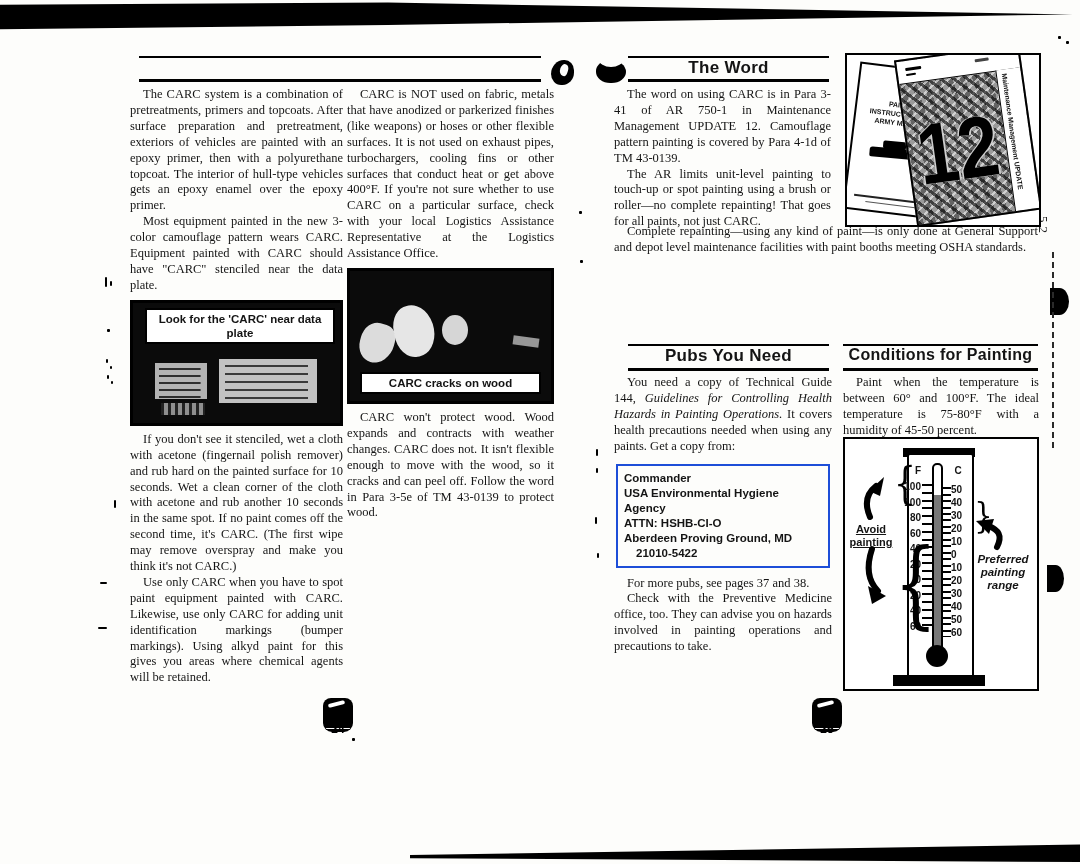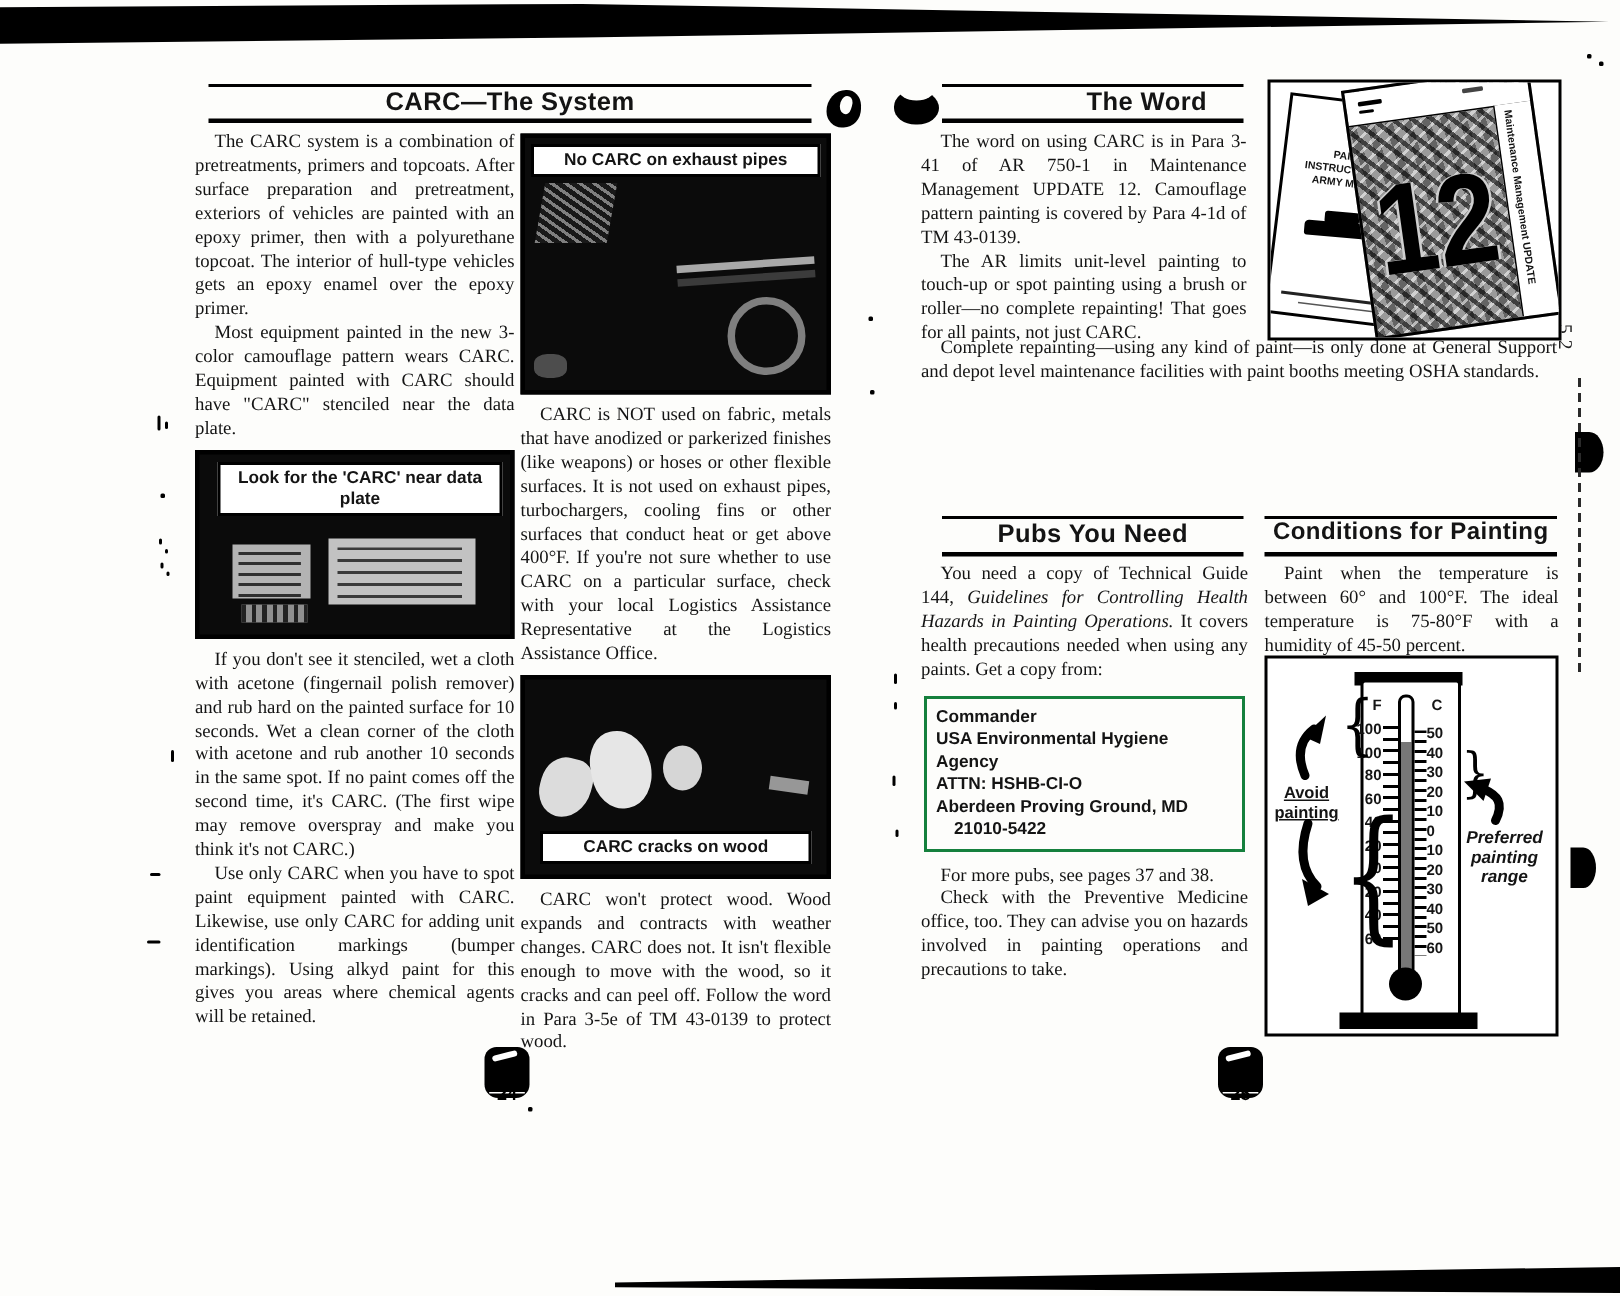--- a/index.html
+++ b/index.html
@@ -7,21 +7,21 @@
        font-family:"Liberation Serif",serif;color:#141414;}
   .abs{position:absolute;}
   .rule{position:absolute;background:#000;}
   .sec-title{position:absolute;font-family:"Liberation Sans",sans-serif;font-weight:bold;
              font-size:17px;text-align:center;letter-spacing:.3px;}
   .col{position:absolute;font-size:12.5px;line-height:15.9px;text-align:justify;}
   .col p{margin:0;text-indent:13px;}
   .photo{position:relative;background:#0b0b0b;border:3px solid #000;margin:6px 0;overflow:hidden;}
   .cap{position:absolute;background:#fff;border:2px solid #000;font-family:"Liberation Sans",sans-serif;
        font-weight:bold;font-size:11.5px;line-height:14px;text-align:center;padding:2px 3px;}
-  .addr{border:2px solid #15803d;font-family:"Liberation Sans",sans-serif;font-weight:bold;
+  .addr{border:2px solid #1d4ed8;font-family:"Liberation Sans",sans-serif;font-weight:bold;
         font-size:11.5px;line-height:15px;padding:5px 6px;margin:9px 2px 8px 2px;text-indent:0 !important;
         text-align:left;}
   .addr div{text-indent:0;}
   .addr .zip{padding-left:12px;}
   .ital{font-style:italic;}
   .noise{position:absolute;background:#000;border-radius:1px;}
   .stamp{position:absolute;width:30px;height:34px;background:#000;border-radius:8px 8px 9px 9px;}
   .stamp::before{content:"";position:absolute;top:4px;left:5px;width:17px;height:4px;background:#fff;
                  transform:rotate(-14deg);border-radius:2px;}
   .stamp .inner{position:absolute;left:3px;right:3px;top:14px;bottom:3px;background:#fff;border-radius:3px;
@@ -75,21 +75,20 @@
   <div class="noise" style="left:98px;top:627px;width:9px;height:2px;"></div>
   <div class="noise" style="left:579px;top:211px;width:3px;height:3px;"></div>
   <div class="noise" style="left:580px;top:260px;width:3px;height:3px;"></div>
   <div class="noise" style="left:596px;top:449px;width:2px;height:7px;"></div>
   <div class="noise" style="left:596px;top:468px;width:2px;height:5px;"></div>
   <div class="noise" style="left:595px;top:517px;width:2px;height:7px;"></div>
   <div class="noise" style="left:597px;top:553px;width:2px;height:5px;"></div>
   <div class="noise" style="left:352px;top:738px;width:3px;height:3px;"></div>
 
   <div class="rule" style="left:139px;top:56px;width:402px;height:2px;"></div>
-  <div class="sec-title" style="left:139px;top:58px;width:402px;">CARC—The System</div>
   <div class="rule" style="left:139px;top:79px;width:402px;height:3px;"></div>
   <div class="blot1" style="left:551px;top:60px;width:23px;height:25px;"></div>
 
   <div class="col" style="left:130px;top:87px;width:213px;">
     <p>The CARC system is a combination of pretreatments, primers and topcoats. After surface preparation and pretreatment, exteriors of vehicles are painted with an epoxy primer, then with a polyurethane topcoat. The interior of hull-type vehicles gets an epoxy enamel over the epoxy primer.</p>
     <p>Most equipment painted in the new 3-color camouflage pattern wears CARC. Equipment painted with CARC should have "CARC" stenciled near the data plate.</p>
     <div class="photo" style="height:120px;">
       <div class="cap" style="left:12px;right:5px;top:5px;">Look for the 'CARC' near data plate</div>
       <div class="abs" style="left:22px;top:60px;width:52px;height:36px;background:#b3b3b3;
                   background-image:repeating-linear-gradient(to bottom,#2e2e2e 0 2px,transparent 2px 7px);
@@ -98,47 +97,38 @@
                   background-image:repeating-linear-gradient(to bottom,#3a3a3a 0 2px,transparent 2px 8px);
                   background-size:85% 80%;background-repeat:no-repeat;background-position:6px 6px;"></div>
       <div class="abs" style="left:28px;top:100px;width:44px;height:12px;background:#8f8f8f;
                   background-image:repeating-linear-gradient(to right,#222 0 3px,transparent 3px 7px);"></div>
     </div>
     <p>If you don't see it stenciled, wet a cloth with acetone (fingernail polish remover) and rub hard on the painted surface for 10 seconds. Wet a clean corner of the cloth with acetone and rub another 10 seconds in the same spot. If no paint comes off the second time, it's CARC. (The first wipe may remove overspray and make you think it's not CARC.)</p>
     <p>Use only CARC when you have to spot paint equipment painted with CARC. Likewise, use only CARC for adding unit identification markings (bumper markings). Using alkyd paint for this gives you areas where chemical agents will be retained.</p>
   </div>
 
   <div class="col" style="left:347px;top:87px;width:207px;">
-    <div class="photo" style="height:168px;margin-top:2px;">
-      <div class="cap" style="left:4px;right:4px;top:4px;">No CARC on exhaust pipes</div>
-      <div class="abs" style="left:10px;top:30px;width:48px;height:40px;opacity:.8;transform:skewX(-10deg);
-                  background:repeating-linear-gradient(32deg,#9c9c9c 0 2px,#1c1c1c 2px 5px);"></div>
-      <div class="abs" style="right:8px;top:82px;width:92px;height:5px;background:#a8a8a8;transform:rotate(-4deg);
-                  box-shadow:0 9px 0 rgba(150,150,150,.35);"></div>
-      <div class="abs" style="right:14px;bottom:10px;width:42px;height:42px;border:5px solid #7f7f7f;border-radius:50%;"></div>
-      <div class="abs" style="left:6px;bottom:8px;width:22px;height:16px;background:#6a6a6a;border-radius:40%;opacity:.7;"></div>
-    </div>
     <p>CARC is NOT used on fabric, metals that have anodized or parkerized finishes (like weapons) or hoses or other flexible surfaces. It is not used on exhaust pipes, turbochargers, cooling fins or other surfaces that conduct heat or get above 400°F. If you're not sure whether to use CARC on a particular surface, check with your local Logistics Assistance Representative at the Logistics Assistance Office.</p>
     <div class="photo" style="height:130px;">
       <div class="abs" style="left:10px;top:52px;width:34px;height:40px;background:#dcdcdc;border-radius:50% 40% 60% 50%;transform:rotate(15deg);"></div>
       <div class="abs" style="left:44px;top:34px;width:40px;height:52px;background:#e6e6e6;border-radius:45% 55% 50% 50%;transform:rotate(-10deg);"></div>
       <div class="abs" style="left:92px;top:44px;width:26px;height:30px;background:#d6d6d6;border-radius:50%;"></div>
       <div class="abs" style="right:12px;top:66px;width:26px;height:9px;background:#979797;transform:rotate(8deg);"></div>
       <div class="cap" style="left:10px;right:10px;bottom:7px;">CARC cracks on wood</div>
     </div>
     <p>CARC won't protect wood. Wood expands and contracts with weather changes. CARC does not. It isn't flexible enough to move with the wood, so it cracks and can peel off. Follow the word in Para 3-5e of TM 43-0139 to protect wood.</p>
   </div>
 
   <div class="stamp" style="left:323px;top:698px;">
     <div class="inner">24</div>
   </div>
 
   <div class="crescent" style="left:596px;top:60px;width:30px;height:23px;"></div>
   <div class="rule" style="left:628px;top:56px;width:201px;height:2px;"></div>
-  <div class="sec-title" style="left:664px;top:58px;width:201px;">The Word</div>
+  <div class="sec-title" style="left:628px;top:58px;width:201px;">The Word</div>
   <div class="rule" style="left:628px;top:79px;width:201px;height:3px;"></div>
 
   <div class="col" style="left:614px;top:87px;width:217px;">
     <p>The word on using CARC is in Para 3-41 of AR 750-1 in Maintenance Management UPDATE 12. Camouflage pattern painting is covered by Para 4-1d of TM 43-0139.</p>
     <p>The AR limits unit-level painting to touch-up or spot painting using a brush or roller—no complete repainting! That goes for all paints, not just CARC.</p>
   </div>
 
   <div class="abs" style="left:845px;top:53px;width:192px;height:170px;border:2px solid #000;background:#fff;overflow:hidden;">
     <div class="bk" style="left:4px;top:12px;width:96px;height:144px;transform:rotate(7deg);">
       <div class="abs" style="top:4px;right:4px;font:bold 6.5px 'Liberation Sans',sans-serif;">TM 43-0139</div>

